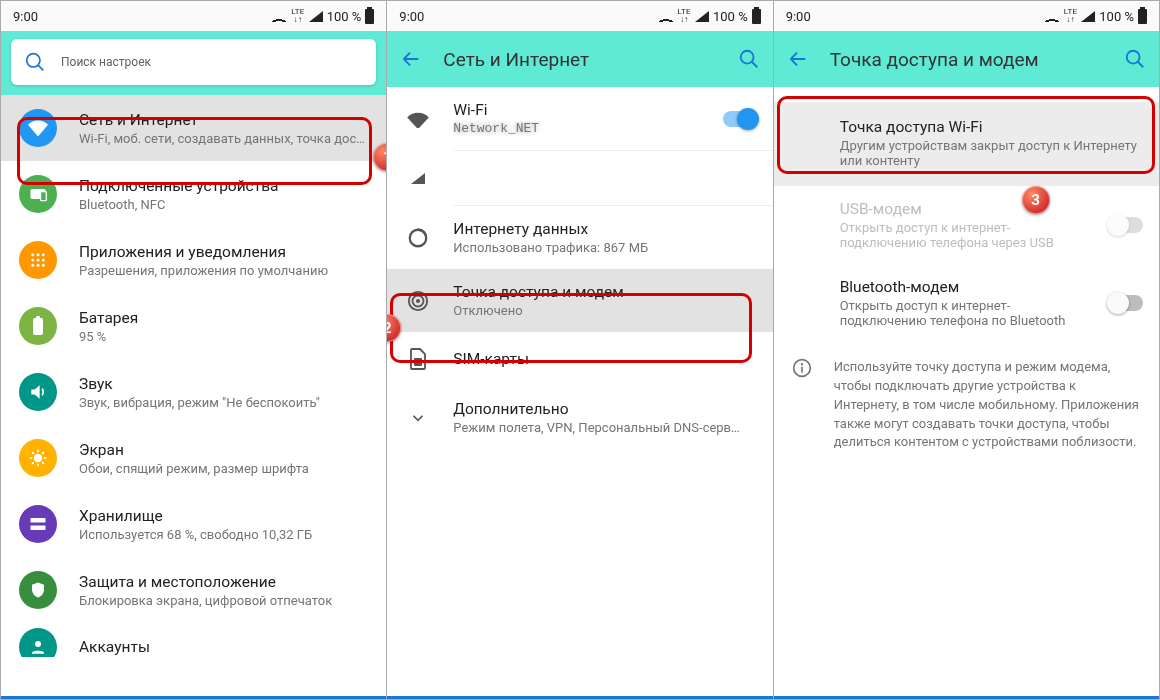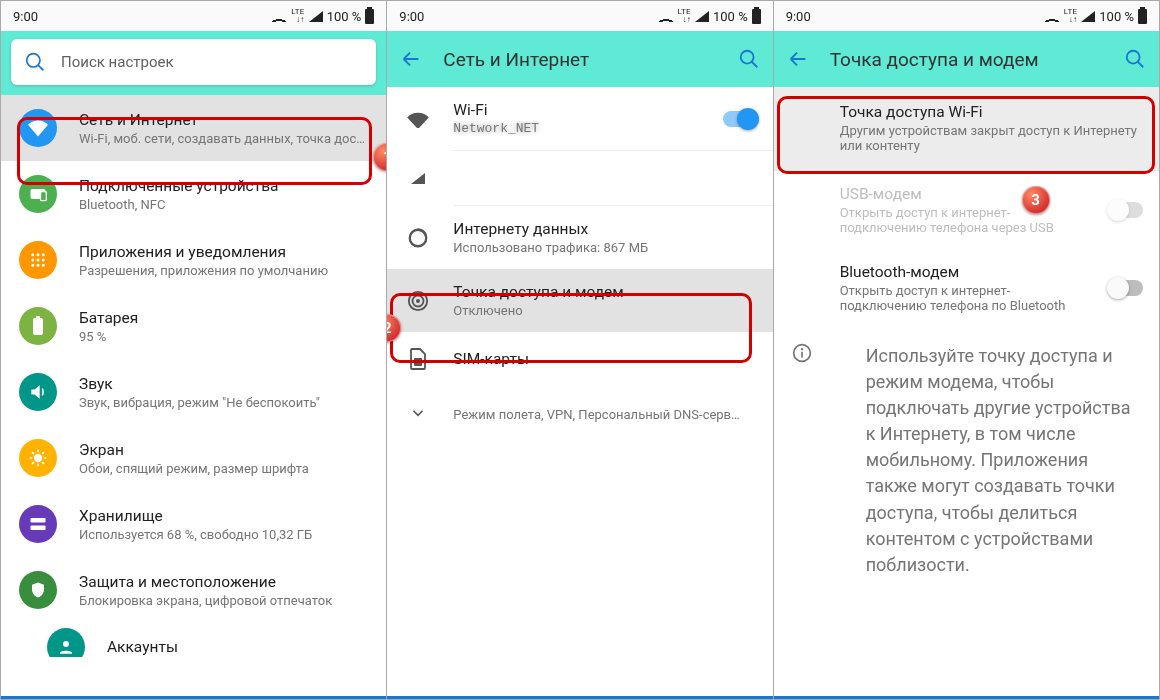--- a/index.html
+++ b/index.html
@@ -27,21 +27,21 @@
     height: 30px;
     display: flex;
     align-items: center;
     justify-content: space-between;
     padding: 0 12px;
     font-size: 13px;
     color: #222;
     background: #fafafa;
   }
   .status-right { display:flex; align-items:center; gap:4px; }
-  .status-right .lte { font-size:8px; line-height:8px; text-align:right; letter-spacing:.3px;}
+  .status-right .lte { font-size:8px; line-height:8px; text-align:center; letter-spacing:.3px;}
   .tri {
     width:0;height:0;border-style:solid;border-width:0 0 11px 14px;
     border-color: transparent transparent #222 transparent;
   }
   .batt {
     width:9px;height:15px;background:#222;border-radius:1px;position:relative;
   }
   .batt::before{content:"";position:absolute;top:-2px;left:2px;width:5px;height:2px;background:#222;}
   .wifi-ic {
     width:16px;height:12px;position:relative;overflow:hidden;
@@ -55,21 +55,21 @@
     margin: 8px 10px 10px;
     background:#fff;
     border-radius:6px;
     height:46px;
     display:flex;align-items:center;
     padding:0 14px;
     box-shadow:0 1px 3px rgba(0,0,0,.18);
     gap:16px;
     color:#616161;
   }
-  .search-card span.txt { font-size:15px; }
+  .search-card span.txt { font-size:12px; }
   
   .topbar {
     height:56px;
     display:flex;align-items:center;
     padding:0 12px;
     gap:20px;
     color:#555;
   }
   .topbar .title { font-size:19px; color:#333; flex:1; }
   .topbar .back, .topbar .srch { width:24px;height:24px;display:flex;align-items:center;justify-content:center;color:#555; }
@@ -121,37 +121,37 @@
     box-shadow:0 1px 3px rgba(0,0,0,.4), inset 0 0 0 1px rgba(255,255,255,.4);
     pointer-events:none;
   }
   
   .toggle { width:34px;height:16px;border-radius:10px;background:#bdbdbd;position:relative;flex:0 0 34px; }
   .toggle::after{content:"";position:absolute;top:-3px;left:-2px;width:22px;height:22px;border-radius:50%;background:#fafafa;box-shadow:0 1px 3px rgba(0,0,0,.35);}
   .toggle.on{background:#90caf9;}
   .toggle.on::after{left:14px;background:#2196f3;}
   
   .row.sel { background:#e2e2e2; }
-  .row.sel2 { background:#ececec; }
+  .row.sel2 { background:#ececec;margin-top:15px; }
   
   .row.disabled .title, .row.disabled .sub { color:#bdbdbd; }
   
   .info-block { display:flex; gap:20px; padding:16px 20px 16px 18px; }
-  .info-block .txt { font-size:18px; color:#757575; line-height:1.45;margin-left:32px; }
+  .info-block .txt { font-size:13px; color:#757575; line-height:1.45; }
   .info-block .ic { width:22px;flex:0 0 22px;color:#757575; }
   
   .blur { color:transparent; text-shadow:0 0 6px rgba(120,120,120,.8); user-select:none;font-family:Liberation Mono, monospace;}
   
   .divider { height:1px;background:#eee;margin-left:66px; }
   
   svg { display:block; }
   
   .bottombar { height:3px;background:#1976d2; }
   
-  .row.cut { padding-bottom:0; height:34px; overflow:hidden;margin-left:28px; }
+  .row.cut { padding-bottom:0; height:34px; overflow:hidden; }
 </style>
 </head>
 <body>
 
 <div class="phone">
   <div class="statusbar">
     <span>9:00</span>
     <div class="status-right">
       <div class="wifi-ic"></div>
       <div class="lte"><span>LTE</span><br>↓↑</div>
@@ -374,20 +374,21 @@
         <div class="title">SIM-карты</div>
       </div>
     </div>
     <div class="row indent-small-icon">
       <div class="iconwrap">
         <svg width="18" height="18" viewBox="0 0 24 24">
             <path fill="none" stroke="#555" stroke-width="2.2" d="m6 9 6 6 6-6"></path>
           </svg>
       </div>
       <div class="textcol">
+        <div class="title">Дополнительно</div>
         <div class="sub">Режим полета, VPN, Персональный DNS-серв…</div>
       </div>
     </div>
   </div>
   <div class="bottombar"></div>
 
   <div class="callout" style="left:3px;top:292px;width:362px;height:70px"></div>
   <div class="step-badge" style="left:-14px;top:313px">2</div>
 </div>
 

